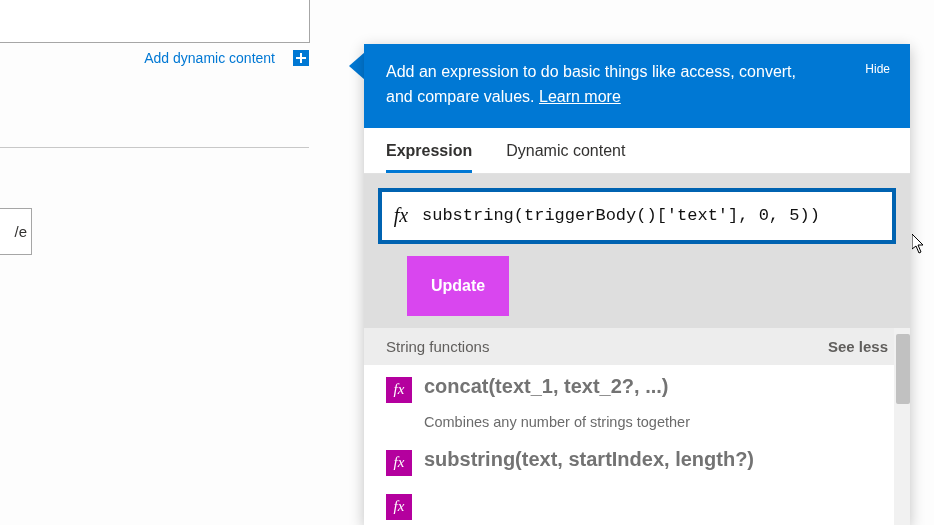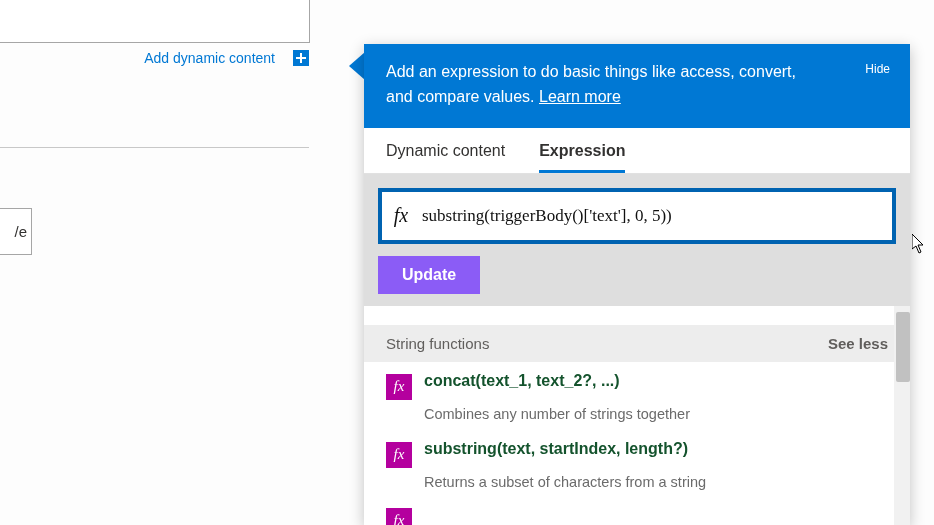--- a/index.html
+++ b/index.html
@@ -167,56 +167,56 @@
     text-align: center;
     font-style: italic;
     font-family: "Times New Roman", serif;
     font-size: 20px;
     color: #111;
   }
   .expr-input {
     flex: 1;
     border: none;
     outline: none;
-    font-family: Liberation Serif, serif;
+    font-family: Liberation Mono, monospace;
     font-size: 17px;
     color: #111;
     padding-right: 12px;
     background: transparent;
   }
 
   .update-btn {
     margin-top: 12px;
-    background: #8b5cf6;
+    background: #d946ef;
     color: #fff;
     border: none;
     font-size: 16px;
     font-weight: 600;
-    padding: 10px 24px;
-    cursor: pointer;
+    padding: 21px 24px;
+    cursor: pointer;
+    margin-left: 29px;
   }
 
   .func-section {
     flex: 1;
     overflow-y: auto;
     position: relative;
   }
   .func-section::-webkit-scrollbar { width: 16px; }
   .func-section::-webkit-scrollbar-track { background: #f1f1f1; }
   .func-section::-webkit-scrollbar-thumb { background: #c1c1c1; }
 
   .group-header {
     background: #ededed;
     display: flex;
     justify-content: space-between;
     align-items: center;
     padding: 10px 22px;
     color: #605e5c;
     font-size: 15px;
-    margin-top: 19px;
   }
   .group-header .see-less { cursor: pointer; font-weight: bold; }
 
   .func-item {
     display: flex;
     align-items: flex-start;
     gap: 12px;
     padding: 10px 22px 8px 22px;
     cursor: pointer;
   }
@@ -229,22 +229,22 @@
     font-family: "Times New Roman", serif;
     font-size: 15px;
     display: flex;
     align-items: center;
     justify-content: center;
     flex-shrink: 0;
     margin-top: 2px;
   }
   .func-text .sig {
     font-weight: 600;
-    font-size: 16px;
-    color: #14532d;
+    font-size: 20px;
+    color: #737373;
   }
   .func-text .descr {
     font-size: 14.5px;
     color: #6b6b6b;
     margin-top: 16px;
   }
 
   
   .fake-scroll-track {
     position: absolute;
@@ -293,22 +293,22 @@
 <div class="callout">
 
   <div class="callout-header">
     <div class="desc">
       <span>Add an expression to do basic things like access, convert, and compare values. </span><a>Learn more</a>
     </div>
     <div class="hide">Hide</div>
   </div>
 
   <div class="tabs">
+    <div class="tab active">Expression</div>
     <div class="tab">Dynamic content</div>
-    <div class="tab active">Expression</div>
   </div>
 
   <div class="expr-area">
     <div class="expr-input-wrap">
       <div class="fx-badge">
         <span>fx</span>
       </div>
       <input class="expr-input" type="text" value="substring(triggerBody()['text'], 0, 5))" style="">
     </div>
     <button class="update-btn">Update</button>
@@ -330,21 +330,20 @@
         <div class="descr">Combines any number of strings together</div>
       </div>
     </div>
 
     <div class="func-item">
       <div class="fx-chip">
           <span>fx</span>
         </div>
       <div class="func-text">
         <div class="sig">substring(text, startIndex, length?)</div>
-        <div class="descr">Returns a subset of characters from a string</div>
       </div>
     </div>
 
     <div class="func-item" style="padding-bottom:0;">
       <div class="fx-chip" style="margin-top:0;">
           <span>fx</span>
         </div>
     </div>
 
     <div class="fake-scroll-track">

